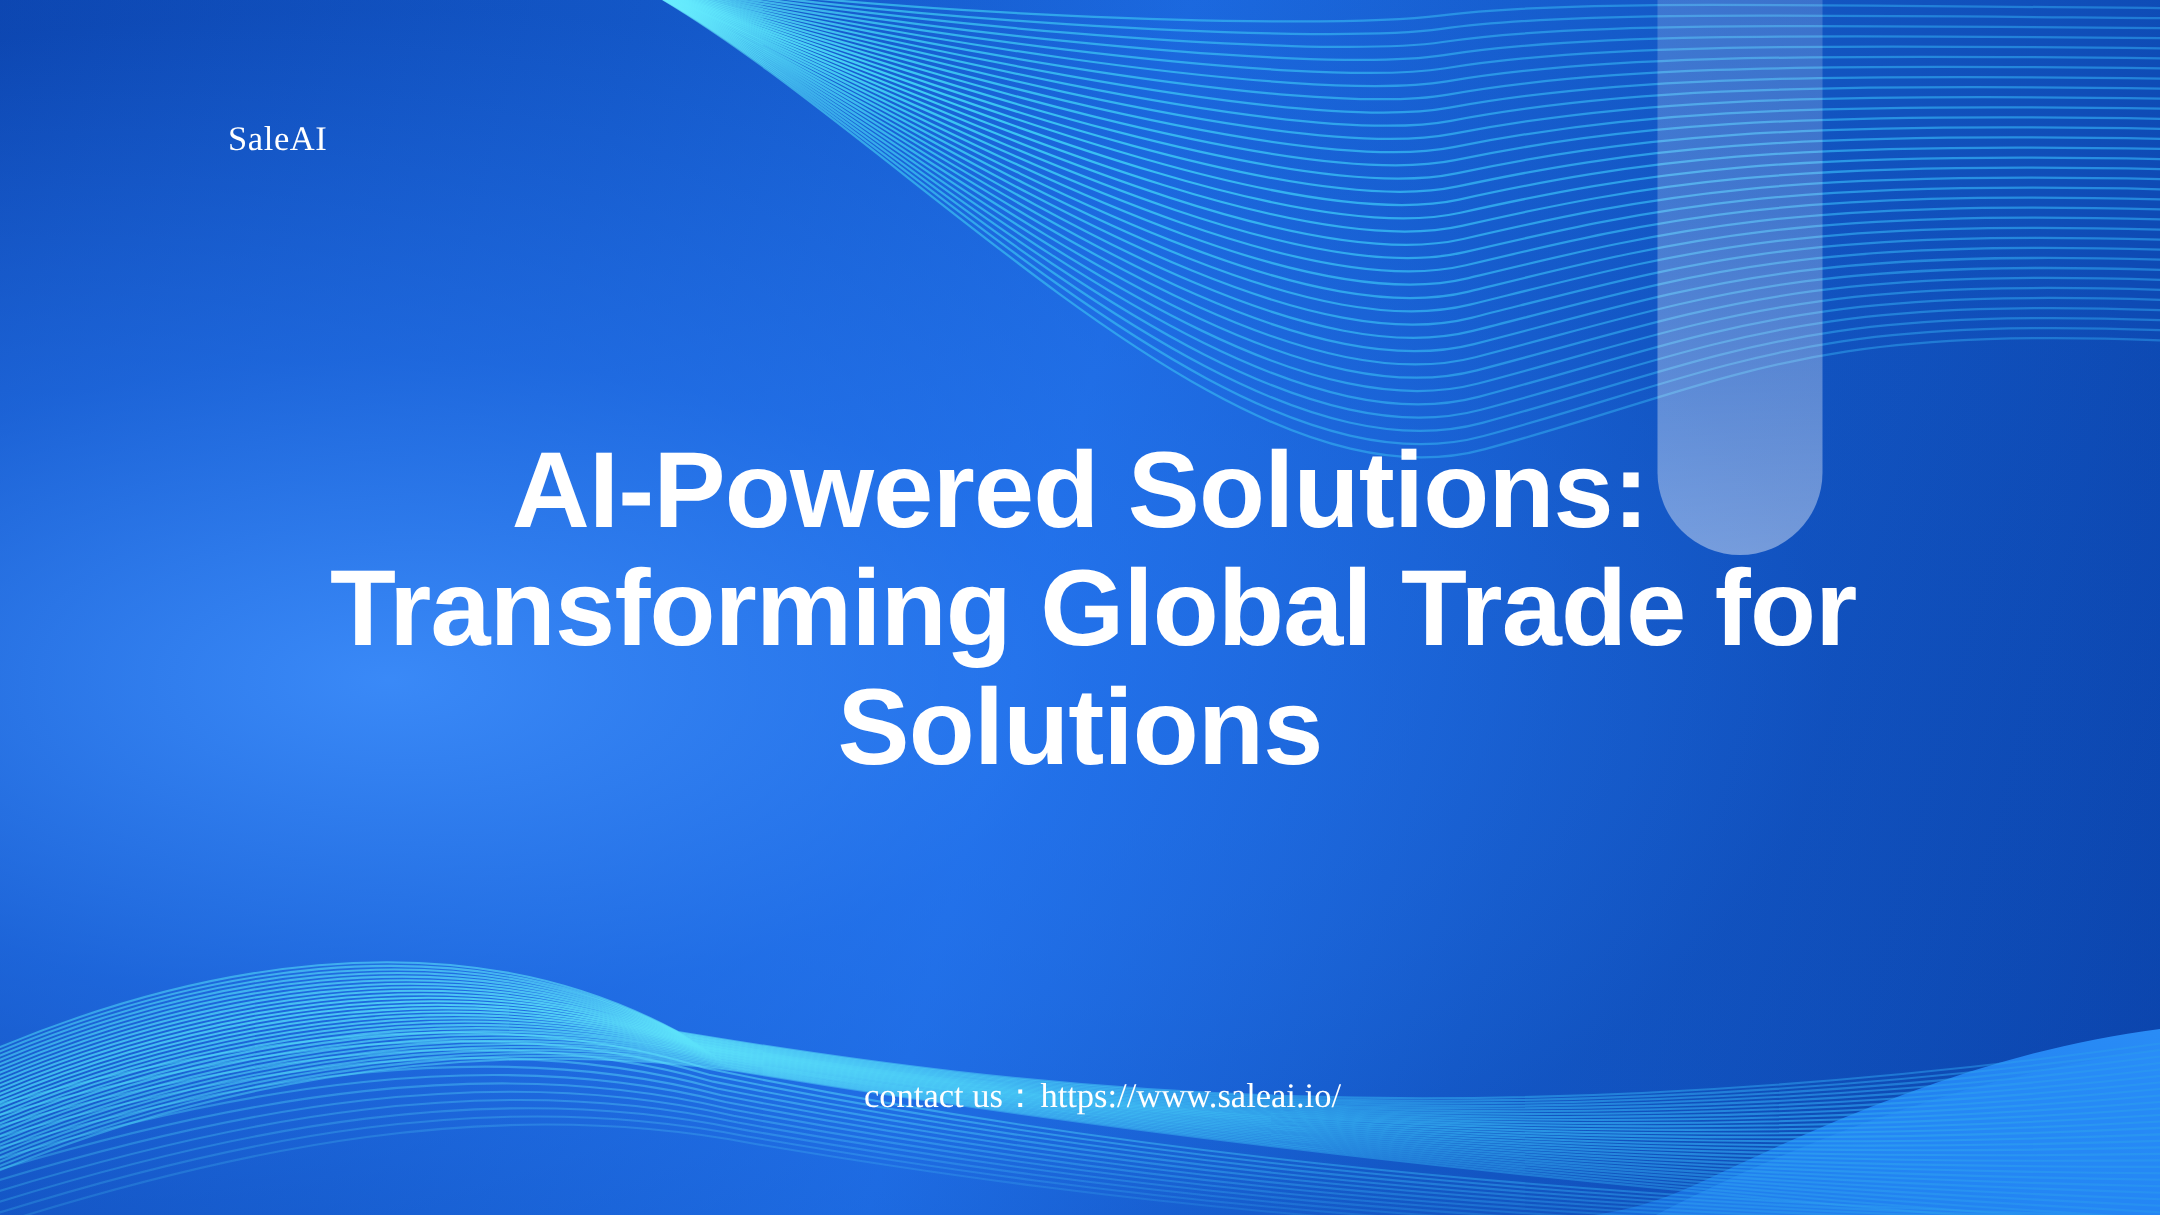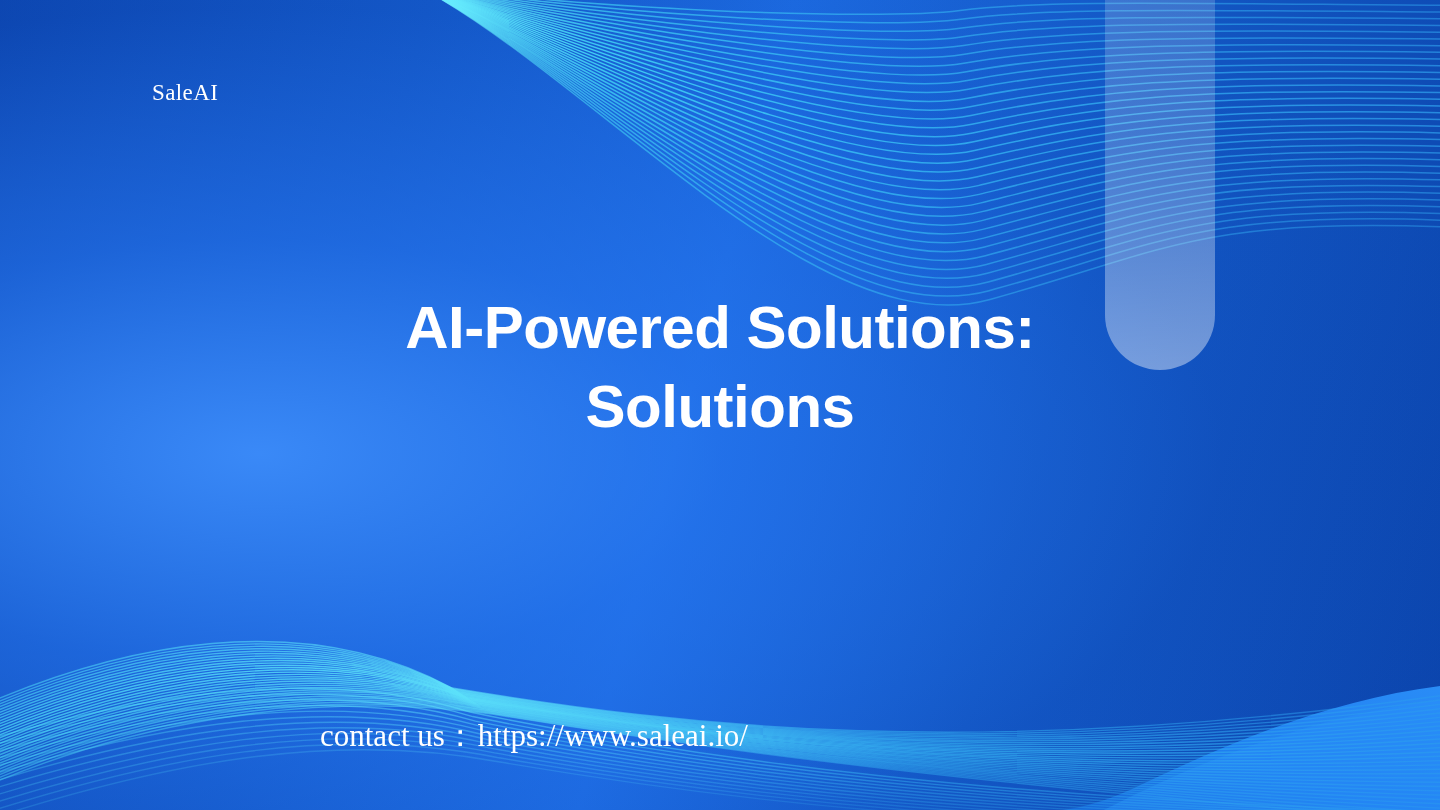--- a/index.html
+++ b/index.html
@@ -51,33 +51,33 @@
   }
   .title {
     position: absolute;
     left: 220px;
     top: 288px;
     width: 1000px;
     text-align: center;
     color: #ffffff;
     font-family: "Liberation Sans", sans-serif;
     font-weight: bold;
-    font-size: 60px;
+    font-size: 72px;
     line-height: 79px;
     letter-spacing: -0.5px;
   }
   .title .tline { display: block; white-space: nowrap; }
   .contact {
     position: absolute;
     left: 320px;
     top: 715px;
     width: 830px;
-    text-align: left;
+    text-align: center;
     font-family: "Liberation Serif", serif;
-    font-size: 31px;
+    font-size: 23px;
     color: #ffffff;
     white-space: nowrap;
   }
   .contact .sep { letter-spacing: 2px; }
 </style>
 </head>
 <body>
 
 <div id="slide">
 
@@ -201,20 +201,21 @@
           <path d="M-14,812.7272727272727 C160,757.2727272727273 330,724.3636363636364 497.27272727272725,757.4545454545455 C754.5454545454545,801.8181818181819 1000,827.2727272727273 1452,830.1818181818181" opacity="0.2509090909090909"></path>
           <path d="M-14,820 C160,764 330,730 500,762 C760,806 1000,830 1452,832" opacity="0.22"></path>
         </g>
     </g>
   </svg>
 
   <div class="logo">SaleAI</div>
 
   <div class="title">
     <span class="tline">AI-Powered Solutions:</span>
+    <span class="tline">Transforming Global Trade for</span>
     <span class="tline">Solutions</span>
   </div>
 
   <div class="contact">
     <span>contact us</span><span class="sep">：</span><span>https://www.saleai.io/</span>
   </div>
 
 </div>
 
 </body></html>

